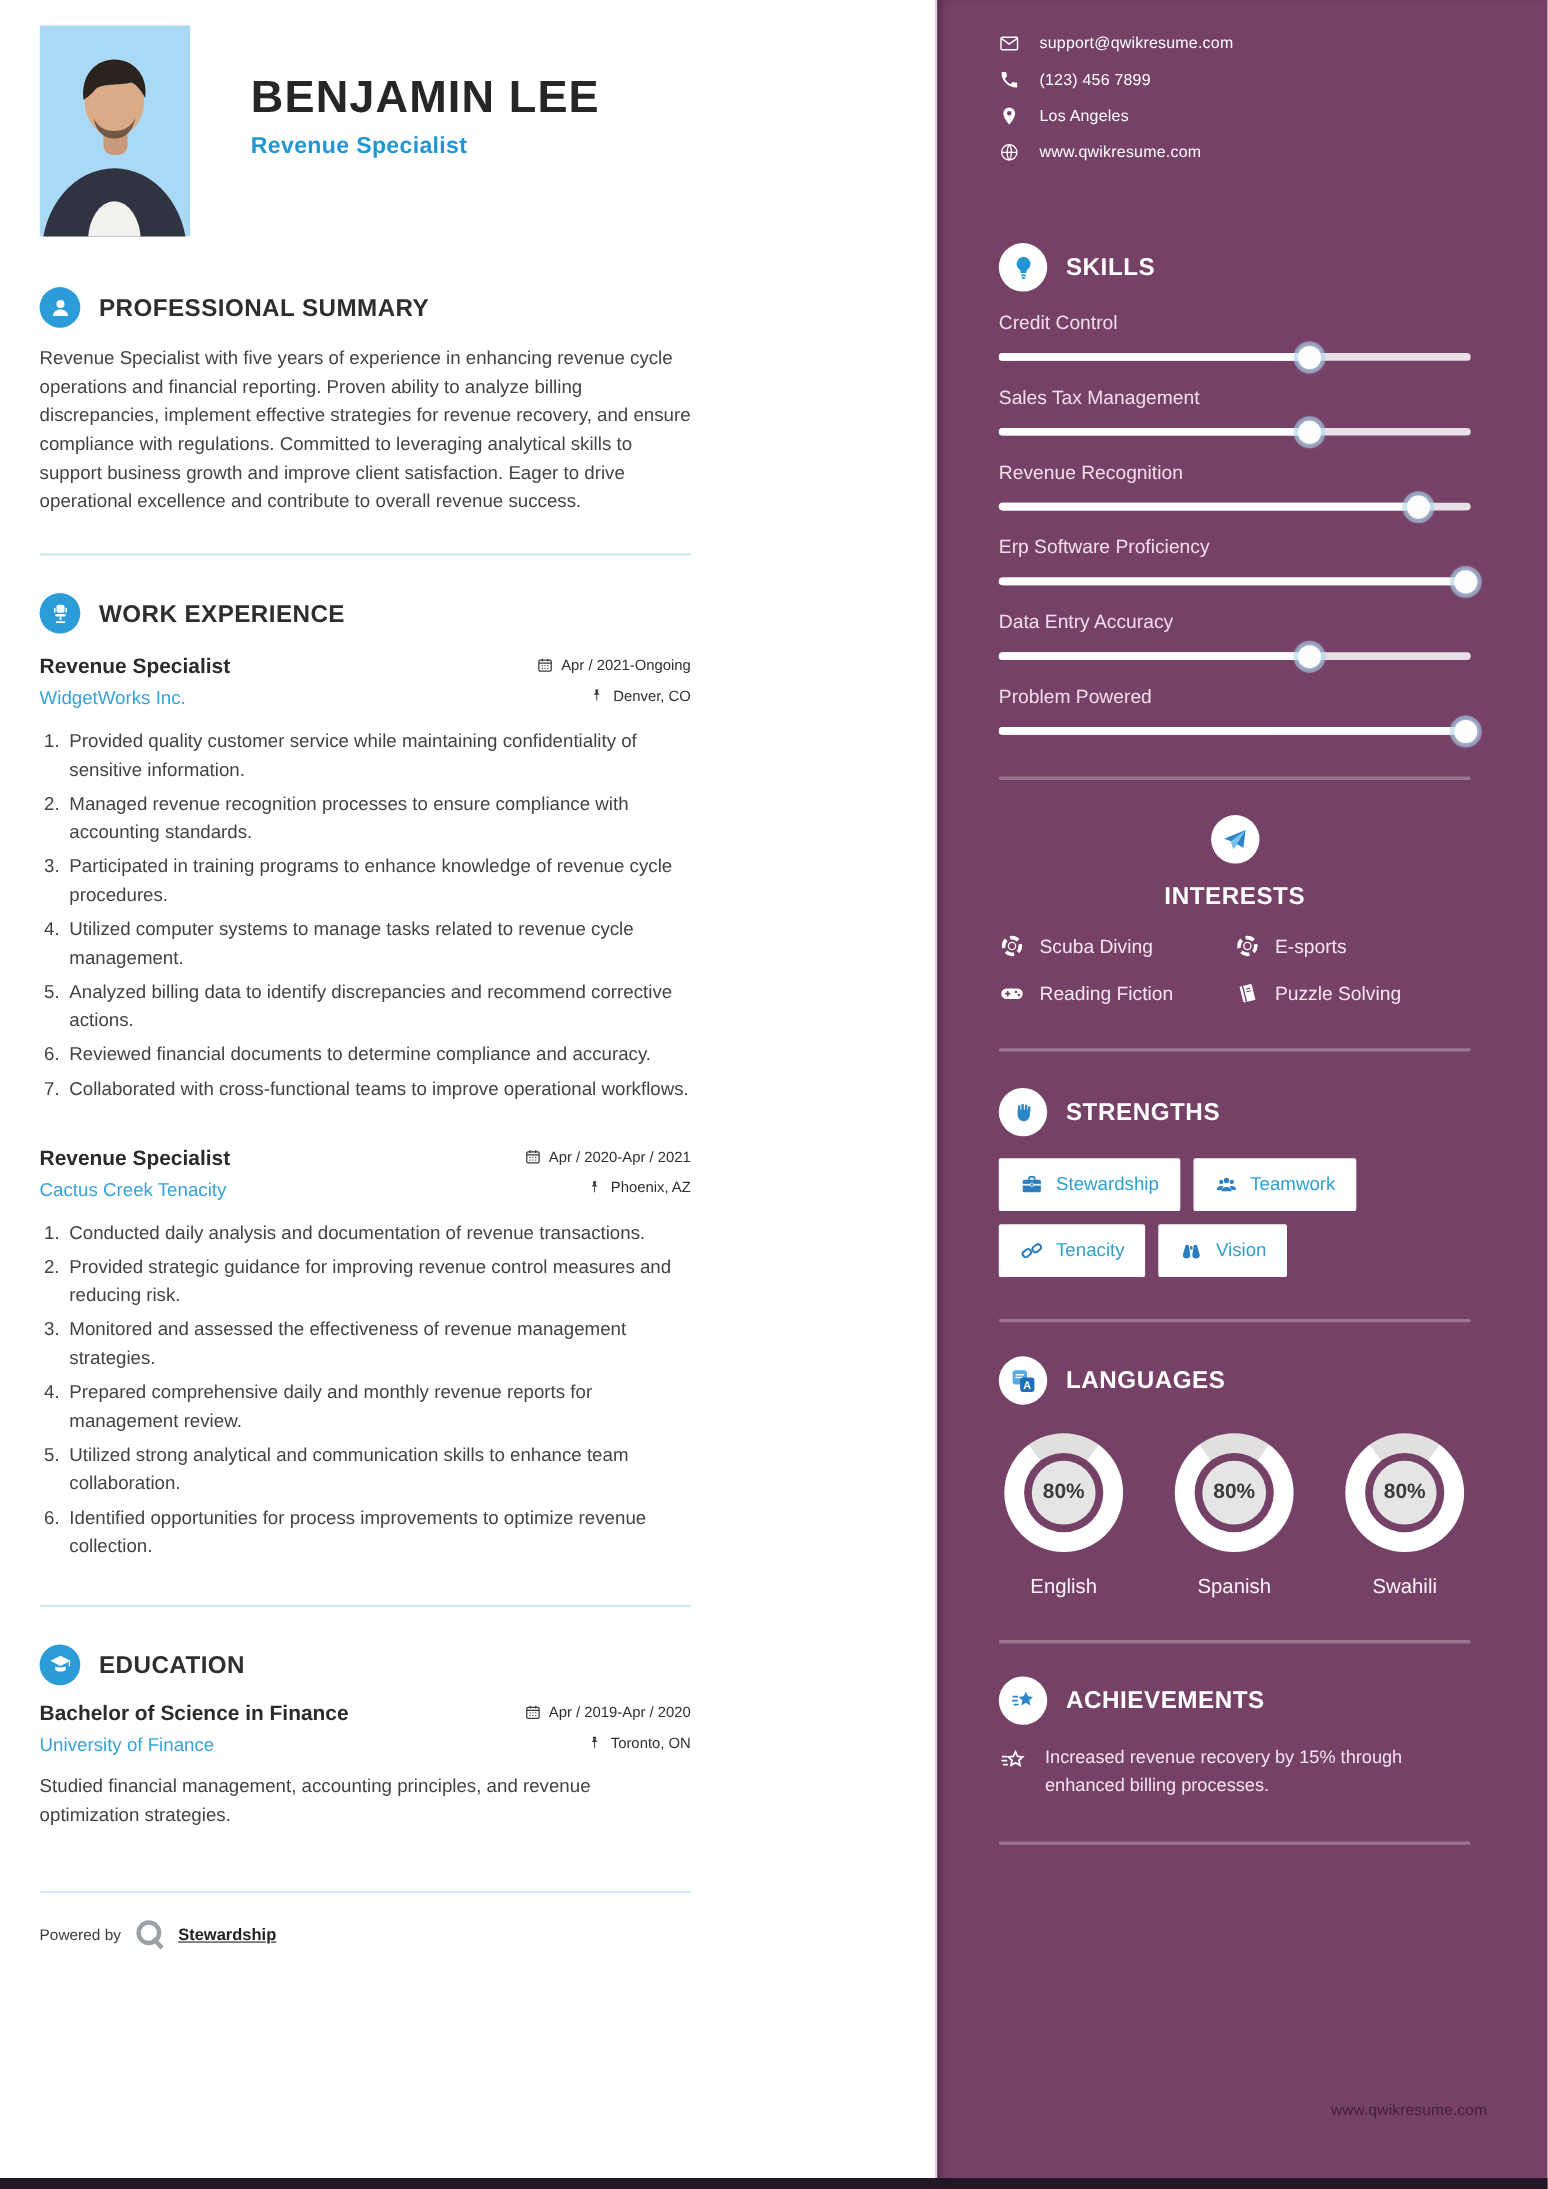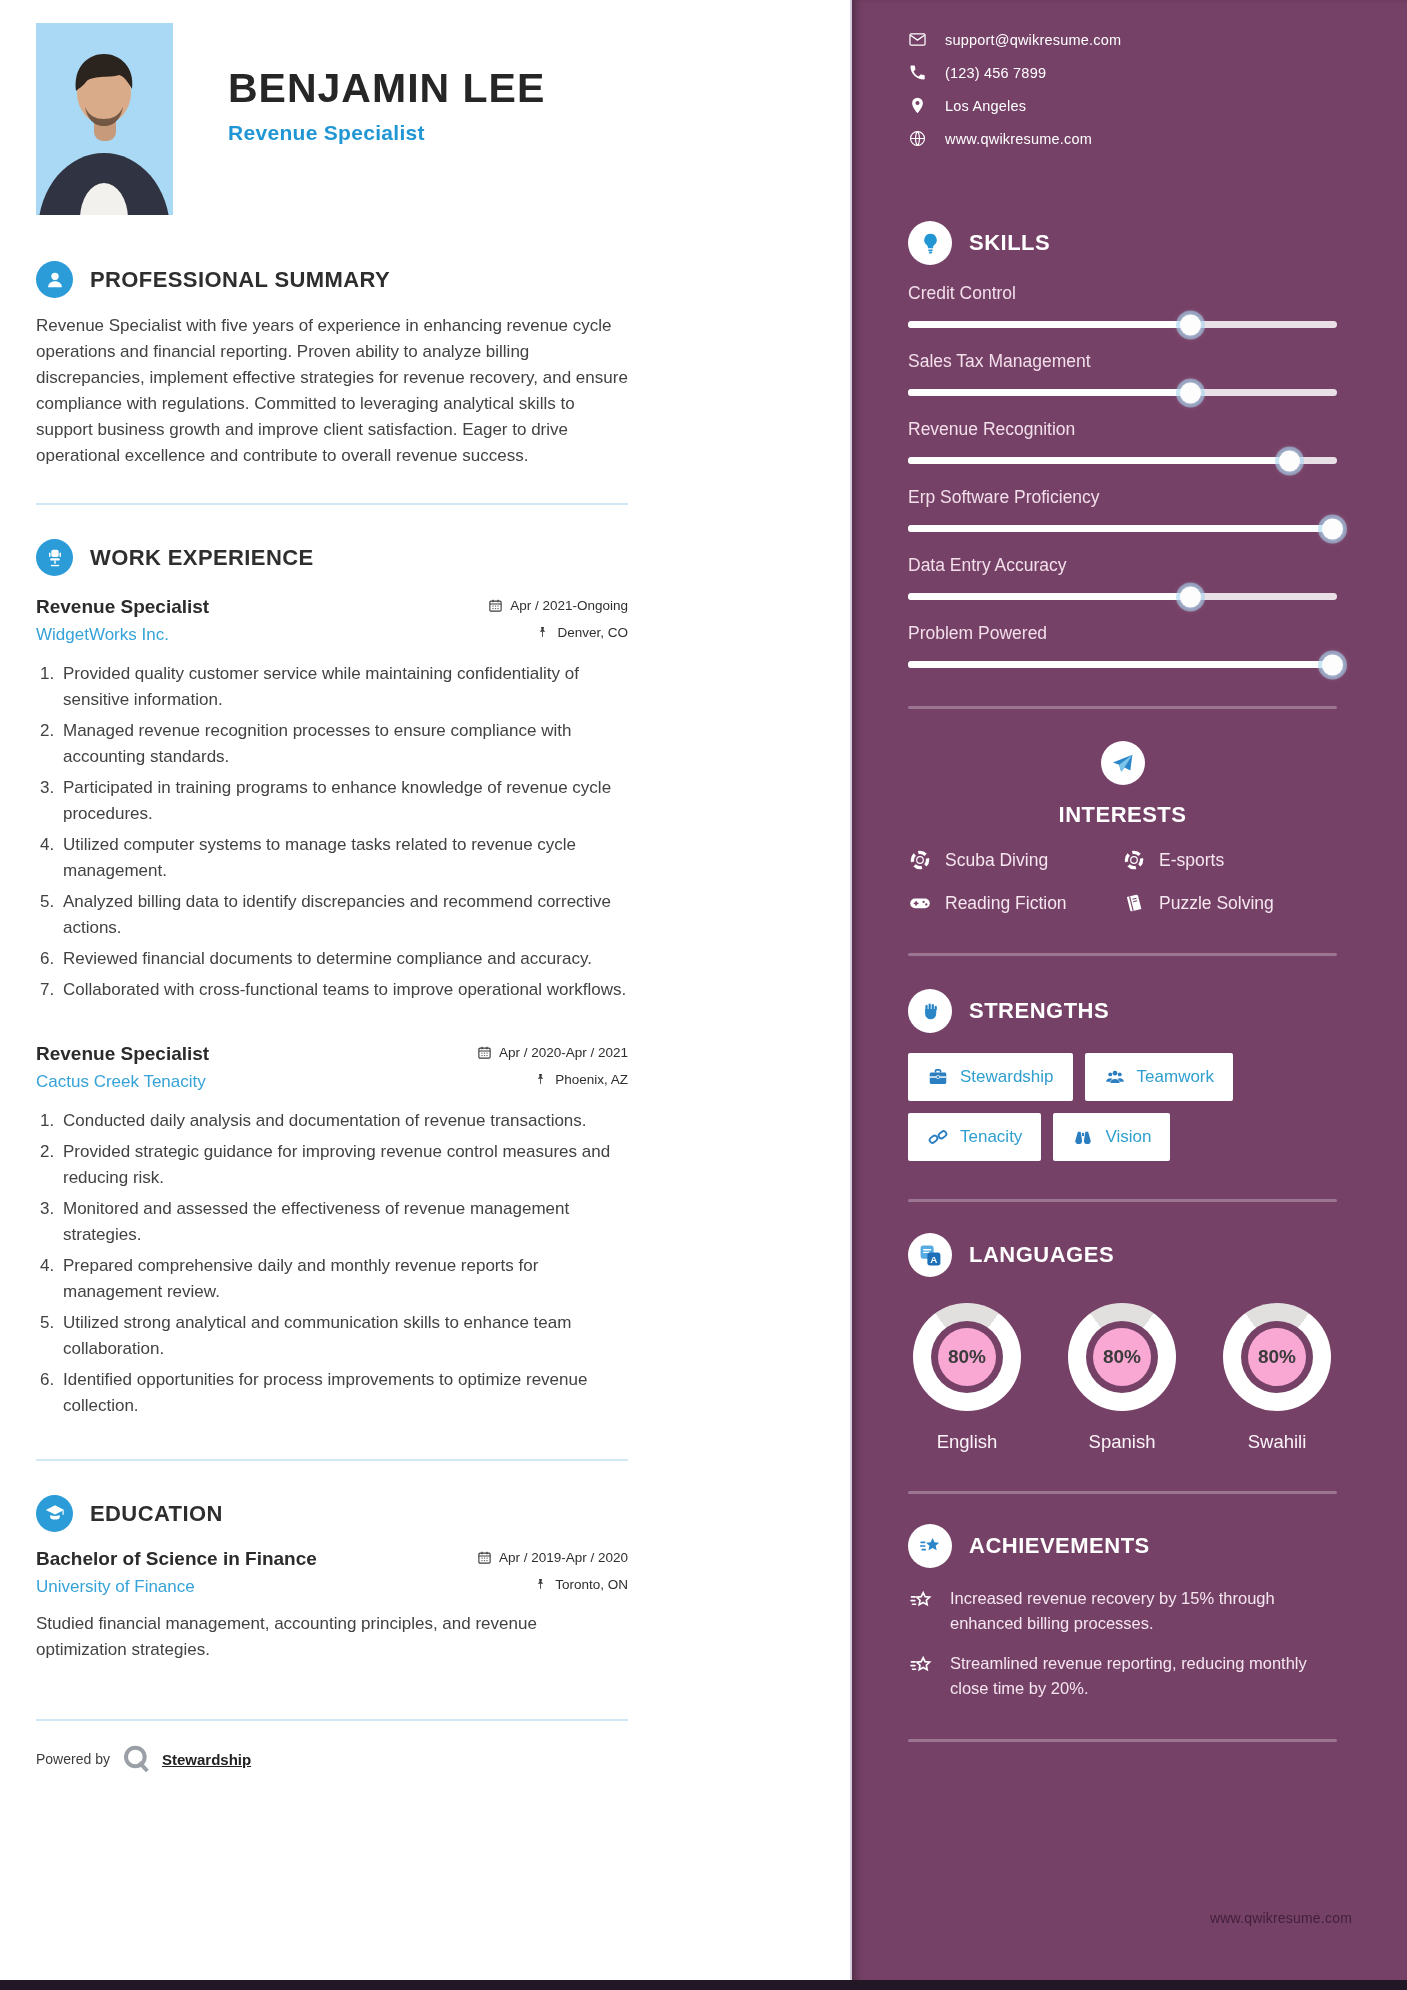--- a/index.html
+++ b/index.html
@@ -92,21 +92,21 @@
   .chip { background:#fff; border-radius:2px; display:flex; align-items:center; gap:11px; padding:13px 19px; }
   .chip svg { width:22px; height:22px; flex:0 0 auto; }
   .chip-label { font-size:17px; font-weight:500; color:#2f9fcf; }
 
   .lang-head { margin-top:31px; }
   .donuts { margin-top:26px; display:flex; justify-content:space-between; width:428px; }
   .donut-wrap { display:flex; flex-direction:column; align-items:center; width:118px; }
   .donut { width:108px; height:108px; border-radius:50%; display:flex; align-items:center; justify-content:center;
            background:conic-gradient(from -36deg, #e2dfdf 0 72deg, #ffffff 72deg 360deg); }
   .donut-hole { width:72px; height:72px; border-radius:50%; background:#764167; display:flex; align-items:center; justify-content:center; }
-  .donut-core { width:58px; height:58px; border-radius:50%; background:#f9a8d4; display:flex; align-items:center; justify-content:center;
+  .donut-core { width:58px; height:58px; border-radius:50%; background:#e5e5e5; display:flex; align-items:center; justify-content:center;
                 font-size:19px; font-weight:700; color:#3b3b3b; }
   .donut-label { margin-top:20px; font-size:18.5px; color:#fbf3f8; }
 
   .ach-head { margin-top:30px; }
   .ach-list { margin-top:18px; display:flex; flex-direction:column; gap:15px; }
   .ach-item { display:flex; gap:16px; }
   .ach-item svg { width:26px; height:26px; flex:0 0 auto; margin-top:2px; }
   .ach-text { font-size:16.5px; line-height:25px; color:#f4e5ef; width:370px; }
 
   .site-url { position:absolute; right:55px; bottom:64px; font-size:14px; color:#43203a; letter-spacing:.2px; }
@@ -525,27 +525,20 @@
       <span class="side-title">ACHIEVEMENTS</span>
     </div>
     <div class="ach-list">
       <div class="ach-item">
         <svg viewBox="0 0 24 24" fill="none" stroke="#fff" stroke-width="1.5">
             <path d="M14 4.2l1.8 3.8 4.2.5-3.1 2.8.8 4.2-3.7-2.1-3.7 2.1.8-4.2-3.1-2.8 4.2-.5z"></path>
             <path d="M3.2 8.2h3.2M2.8 11.6h3.6M4.2 15h2.8" stroke-linecap="round"></path>
           </svg>
         <span class="ach-text">Increased revenue recovery by 15% through enhanced billing processes.</span>
       </div>
-      <div class="ach-item">
-        <svg viewBox="0 0 24 24" fill="none" stroke="#fff" stroke-width="1.5">
-            <path d="M14 4.2l1.8 3.8 4.2.5-3.1 2.8.8 4.2-3.7-2.1-3.7 2.1.8-4.2-3.1-2.8 4.2-.5z"></path>
-            <path d="M3.2 8.2h3.2M2.8 11.6h3.6M4.2 15h2.8" stroke-linecap="round"></path>
-          </svg>
-        <span class="ach-text">Streamlined revenue reporting, reducing monthly close time by 20%.</span>
-      </div>
     </div>
 
     <div class="sdiv"></div>
 
     <div class="site-url">www.qwikresume.com</div>
   </div>
 
 </div>
 
 <div class="bottom-bar"></div>

